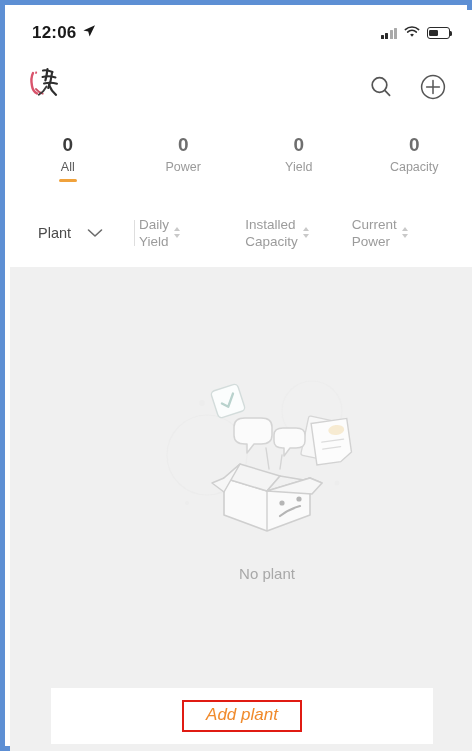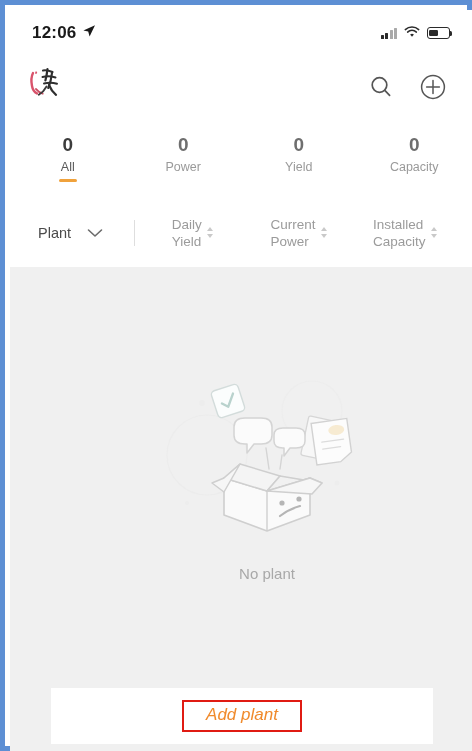--- a/index.html
+++ b/index.html
@@ -217,21 +217,21 @@
     width: 1px;
     height: 26px;
     background: #dedede;
     flex: none;
     margin-right: 4px;
   }
   .sort-col {
     flex: 1;
     display: flex;
     align-items: center;
-    justify-content: center;
+    justify-content: flex-start;
     gap: 5px;
     cursor: pointer;
   }
   .sort-col-label {
     font-size: 13.5px;
     line-height: 17px;
     color: #9b9b9b;
     text-align: left;
     white-space: pre-line;
   }
@@ -415,31 +415,31 @@
       <div class="sort-col">
         <span class="sort-col-label">Daily
 Yield</span>
         <span class="sort-arrows">
           <span class="tri-up"></span>
             <span class="tri-down"></span>
         </span>
       </div>
 
       <div class="sort-col">
-        <span class="sort-col-label">Current
-Power</span>
+        <span class="sort-col-label">Installed
+Capacity</span>
         <span class="sort-arrows">
           <span class="tri-up"></span>
             <span class="tri-down"></span>
         </span>
       </div>
 
       <div class="sort-col">
-        <span class="sort-col-label">Installed
-Capacity</span>
+        <span class="sort-col-label">Current
+Power</span>
         <span class="sort-arrows">
           <span class="tri-up"></span>
             <span class="tri-down"></span>
         </span>
       </div>
     </div>
 
     <div id="content-area">
       <div id="empty-state">
         <span id="empty-illustration">

